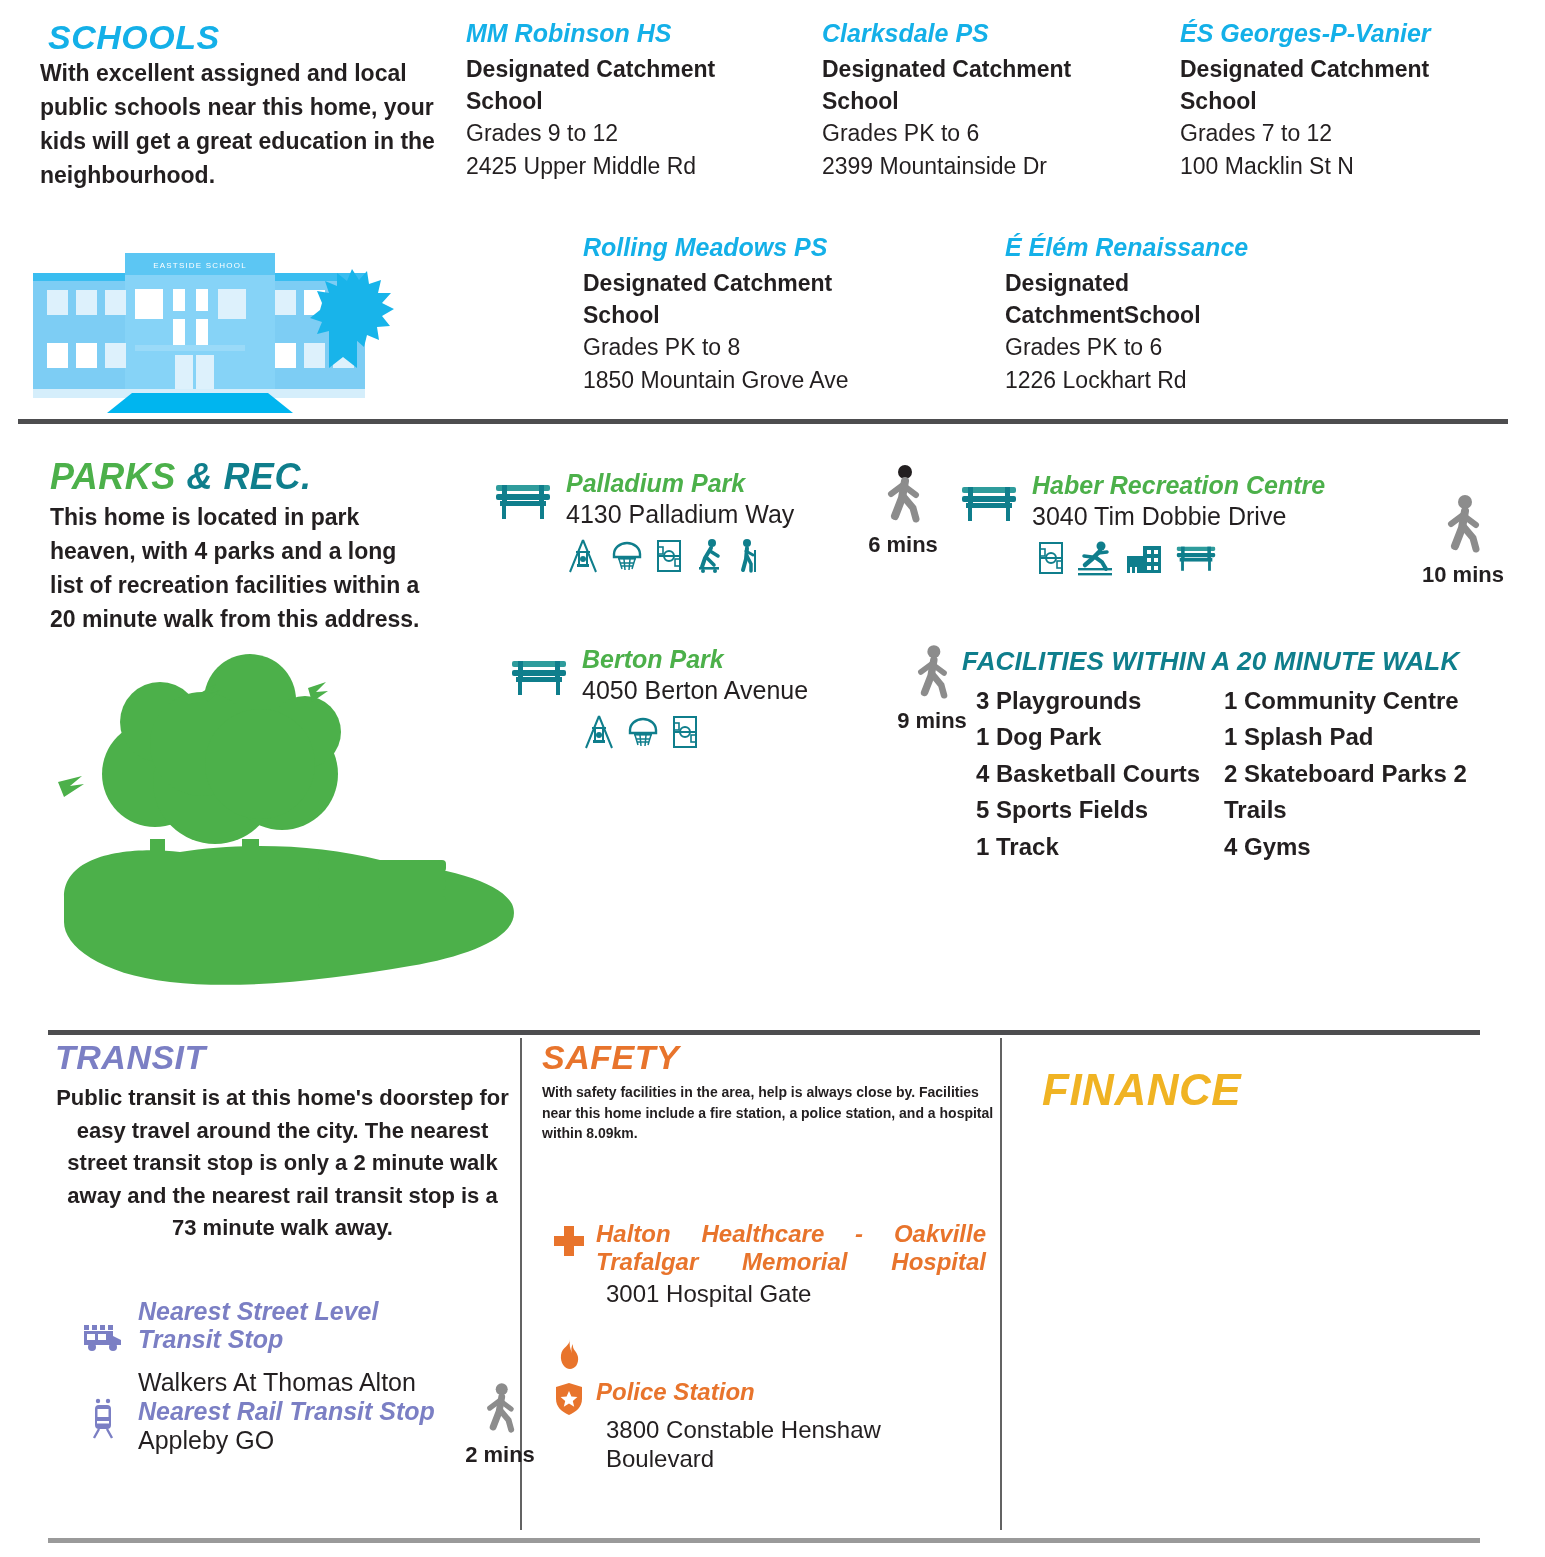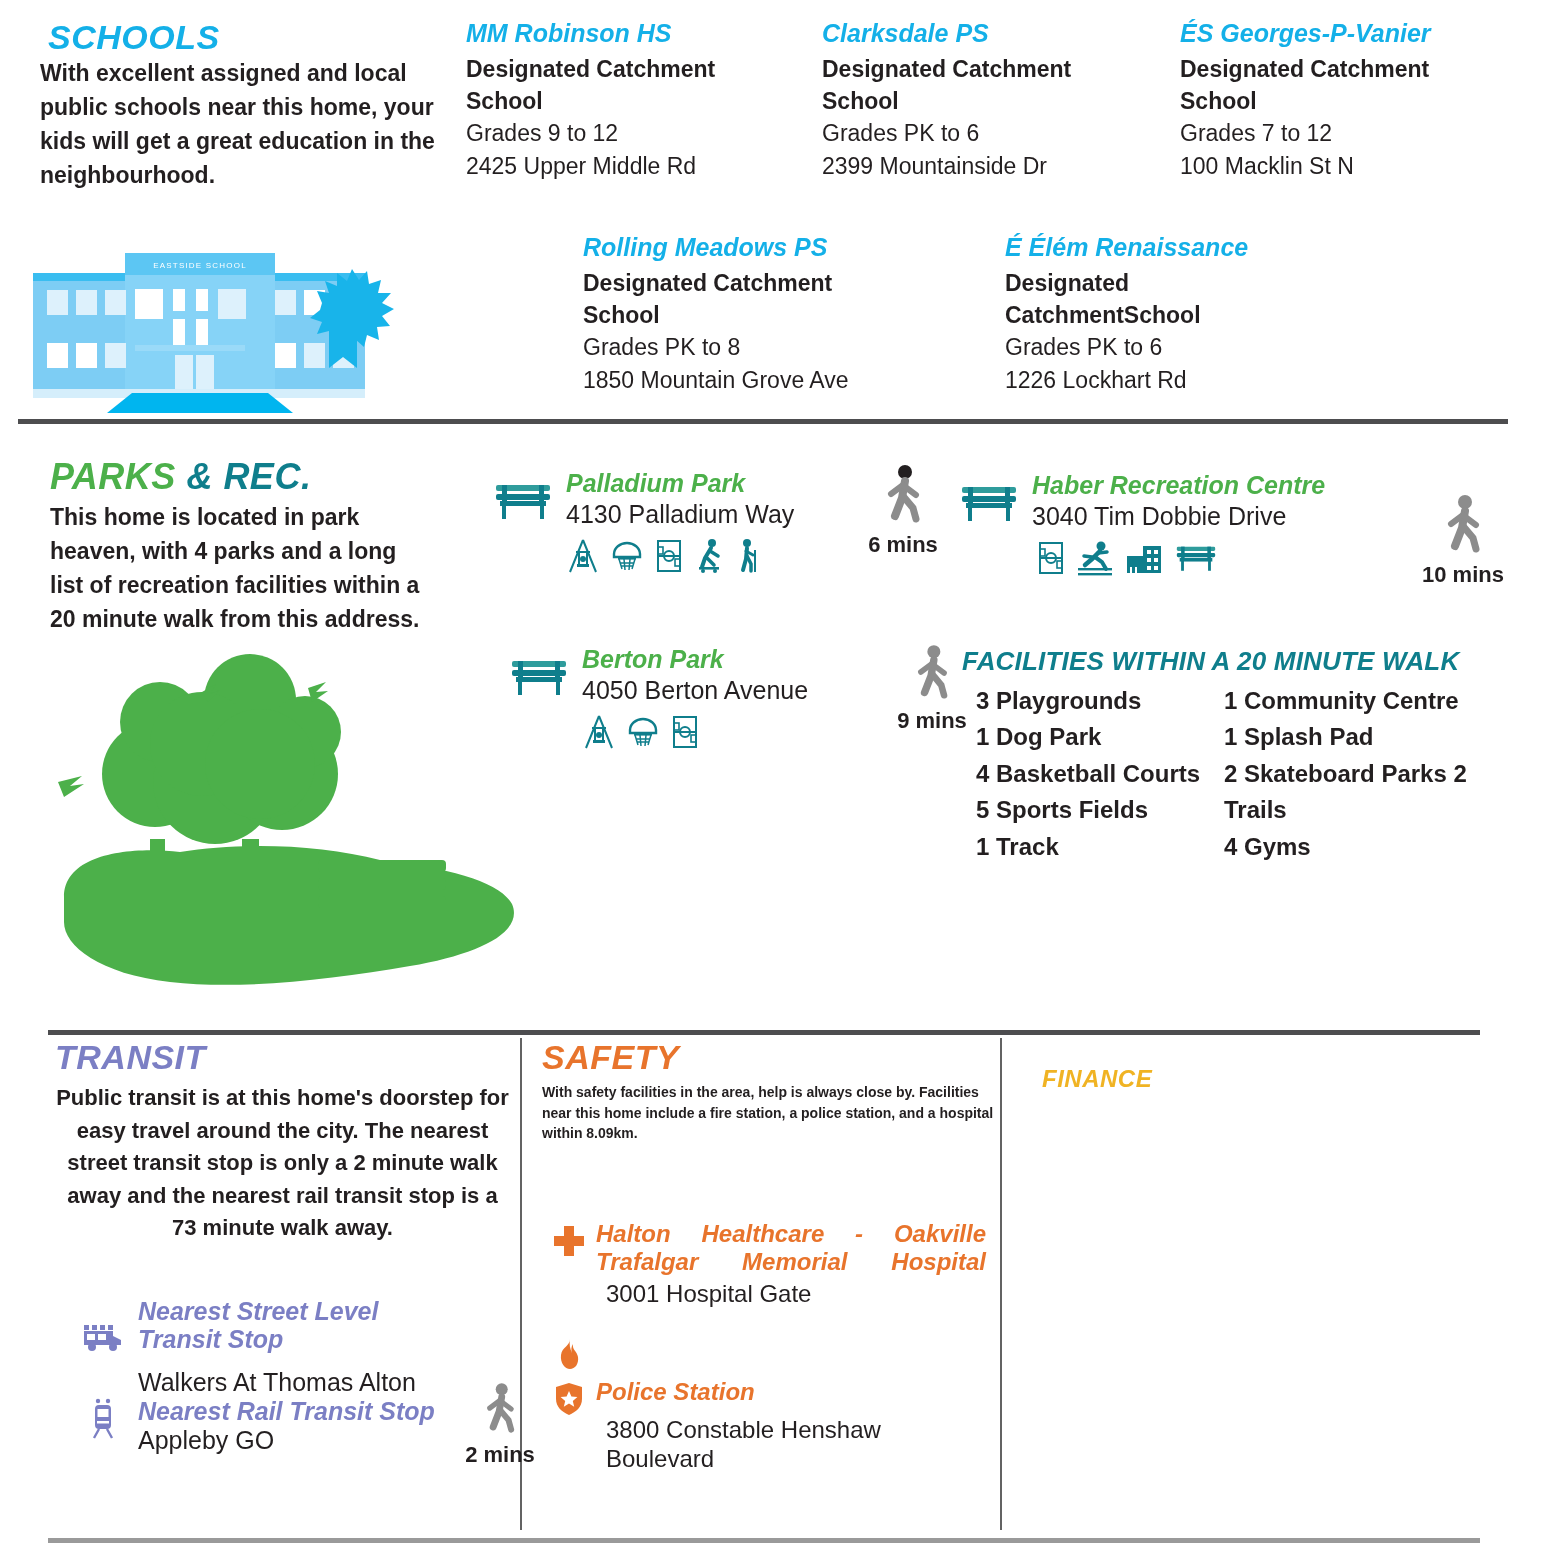--- a/index.html
+++ b/index.html
@@ -123,21 +123,21 @@
   .safe-ic { flex: 0 0 54px; display:flex; align-items:flex-start; justify-content:center; padding-top:4px; }
   .safe-name {
     font-style: italic; font-weight: bold; font-size: 24px;
     color: #e8742c; line-height: 1.18; text-align: justify;
   }
   .safe-name.just { text-align-last: justify; }
   .safe-addr { font-size: 24px; line-height: 1.24; padding-left: 10px; margin-top: 2px; }
 
   
   #finance { position: absolute; left: 1000px; top: 1030px; width: 545px; height: 510px; }
-  #finance-title { position: absolute; left: 42px; top: 35px; font-size: 24px; color: #f0b323; }
+  #finance-title { position: absolute; left: 42px; top: 35px; font-size: 44px; color: #f0b323; }
 </style>
 </head>
 <body>
 
 <div class="page">
 
   <section id="schools">
     <div id="schools-title" class="sect-title">SCHOOLS</div>
     <div id="schools-blurb" class="body-bold">With excellent assigned and local public schools near this home, your kids will get a great education in the neighbourhood.</div>
 

